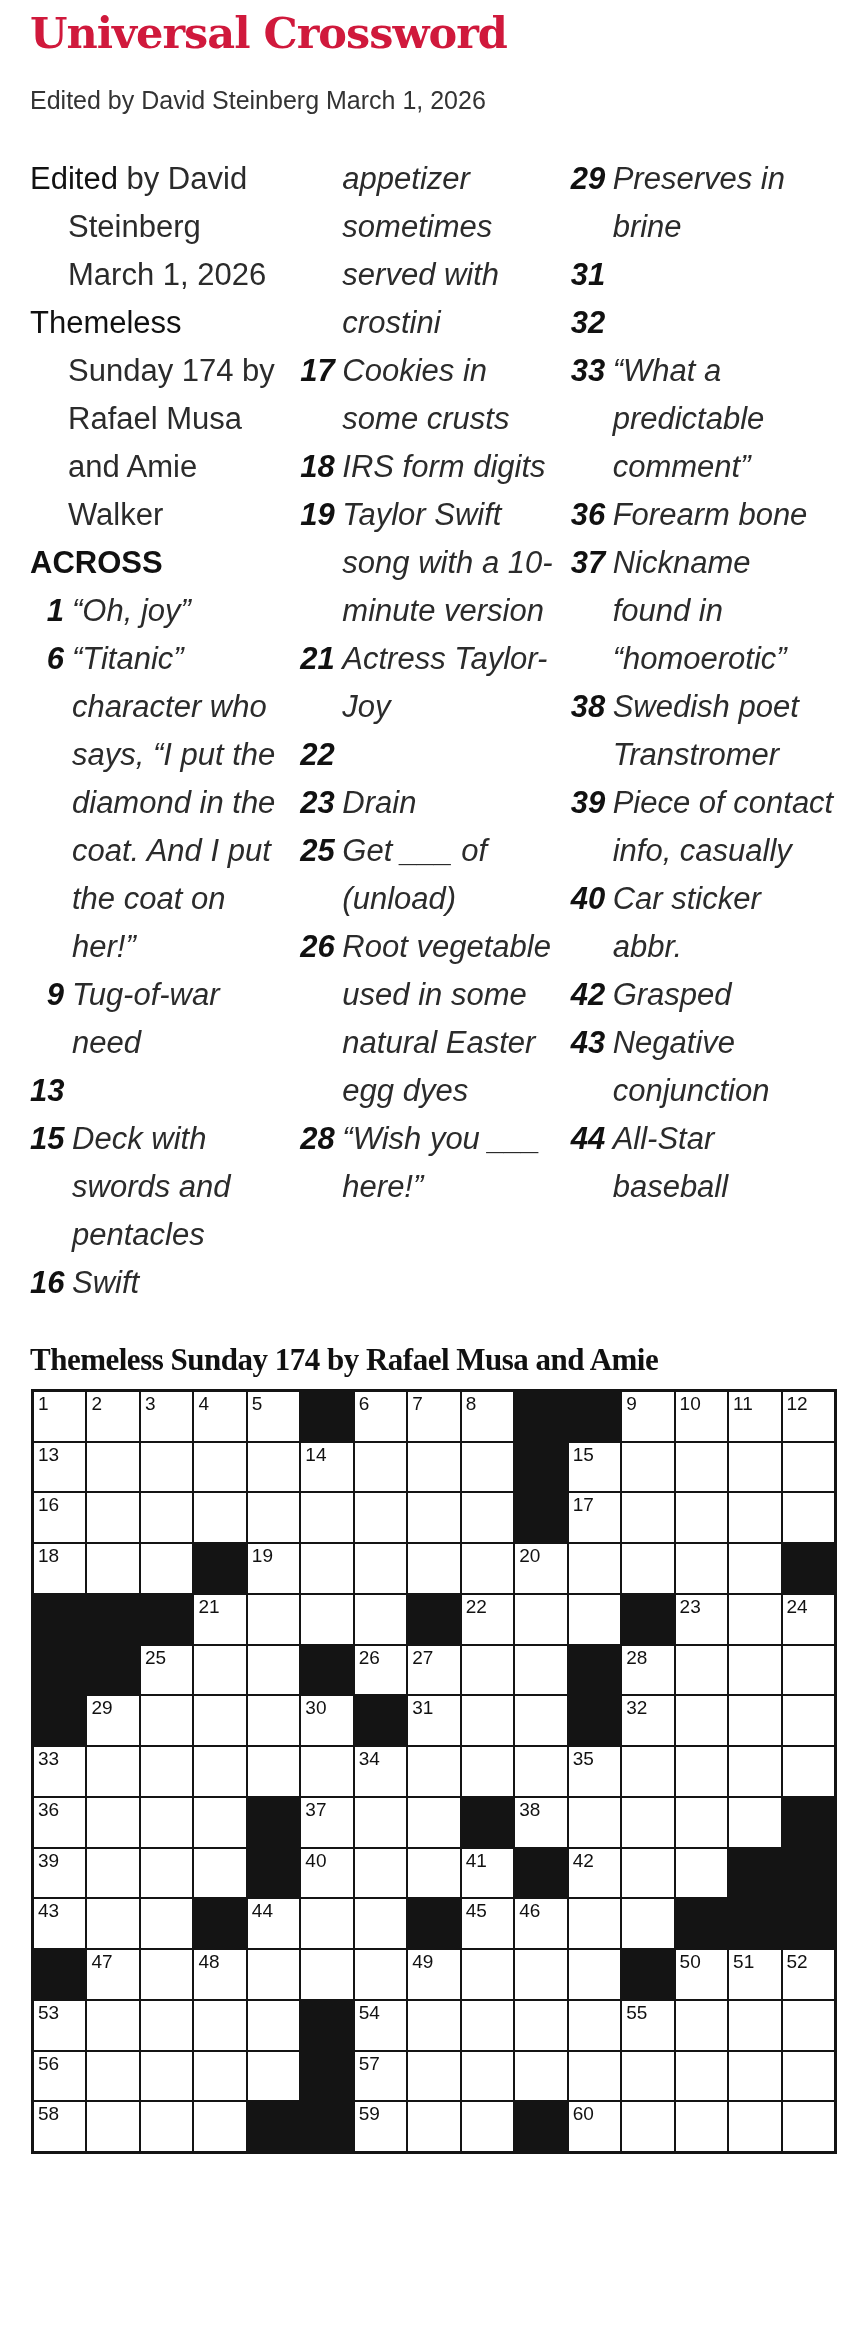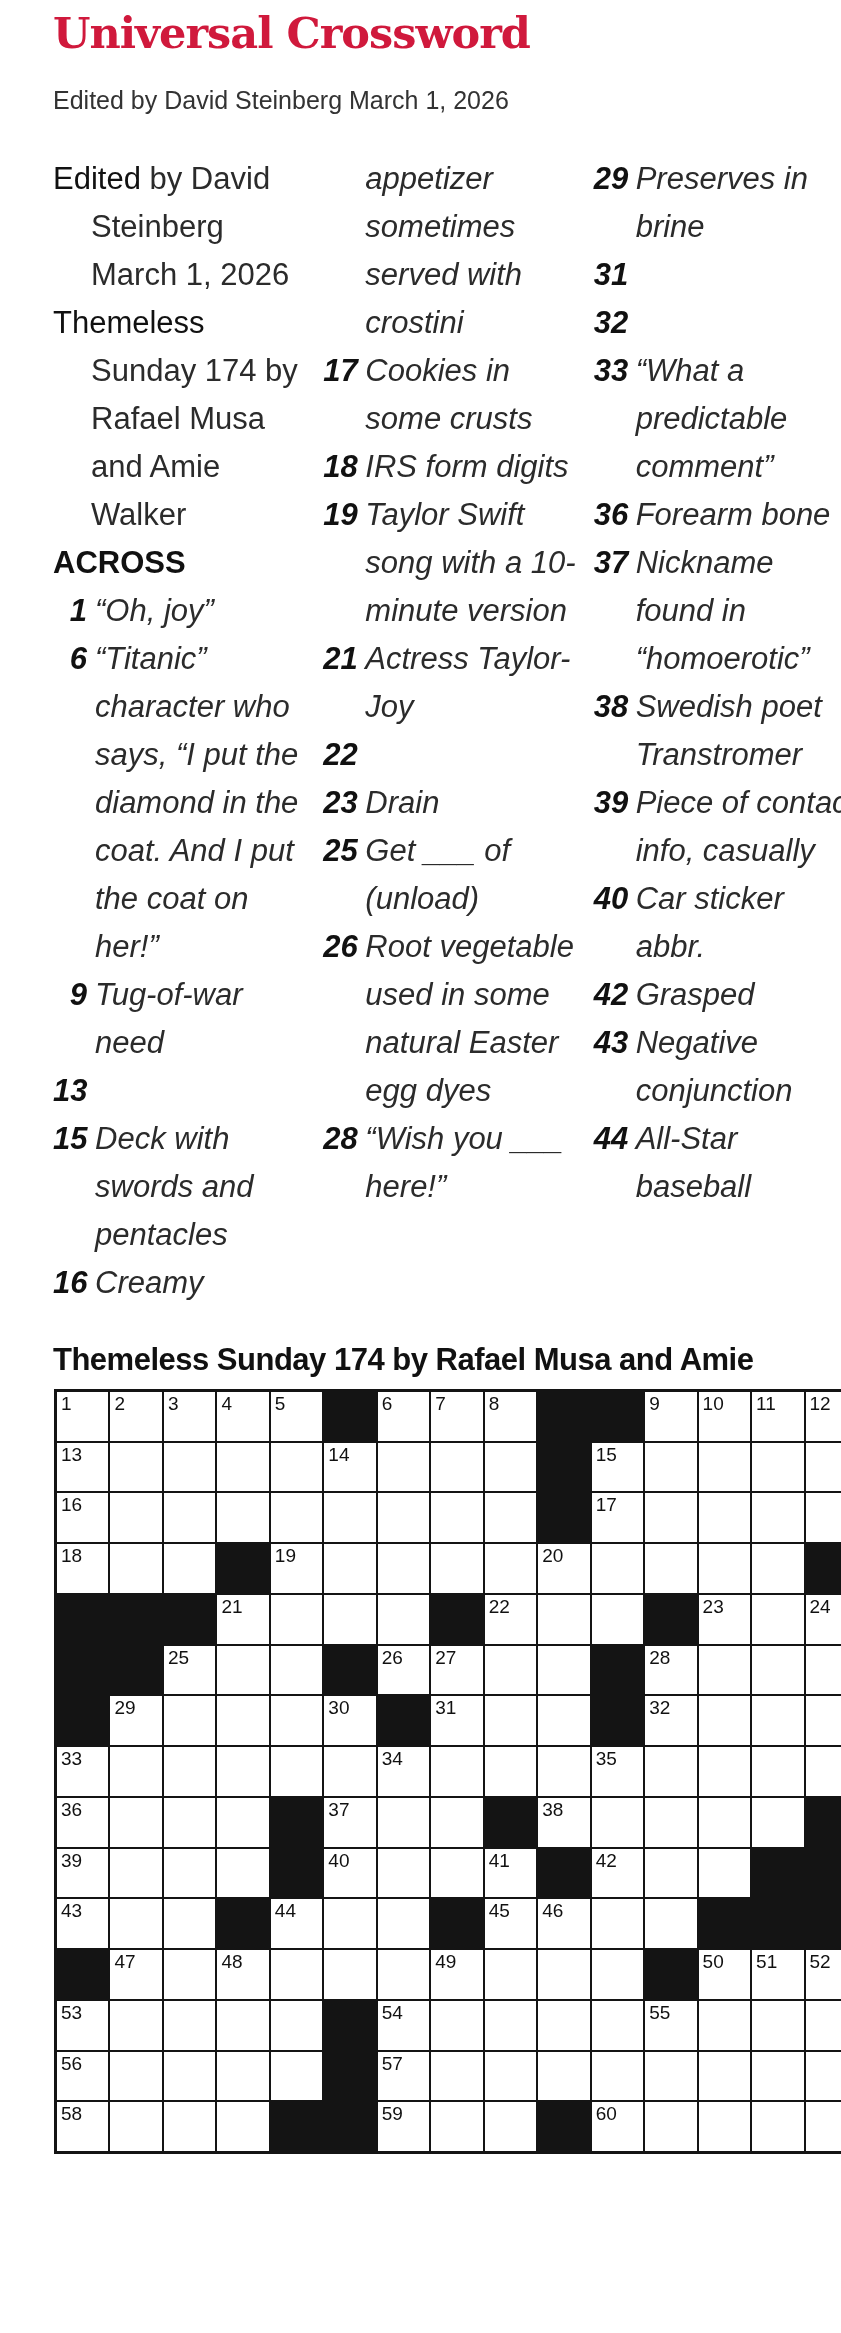--- a/index.html
+++ b/index.html
@@ -1,39 +1,39 @@
 <!DOCTYPE html>
 <html><head>
 <meta charset="utf-8">
 <style>
   html,body{margin:0;padding:0;background:#ffffff;}
   body{
     width:841px;height:2333px;overflow:hidden;
     font-family:"Liberation Sans",sans-serif;color:#2b2b2b;
     -webkit-font-smoothing:antialiased;
   }
-  .page{padding:8px 0 0 30px;box-sizing:border-box;margin-left:23px;}
+  .page{padding:8px 0 0 30px;box-sizing:border-box;}
   .title{
     font-family:"DejaVu Serif","Liberation Serif",serif;
     font-weight:bold;font-size:43px;line-height:50px;
     color:#d0193c;margin:0;letter-spacing:-1px;
   }
   .subtitle{margin-top:27px;font-size:25px;line-height:30px;color:#333333;}
   .clues{display:flex;gap:6px;margin-top:40px;width:805px;}
   .col{flex:1;min-width:0;font-size:31px;line-height:48px;color:#2b2b2b;}
   .intro-item{padding-left:38px;text-indent:-38px;}
   .intro-item .b{font-weight:normal;color:#111111;}
   .across{font-weight:bold;color:#111111;}
   .clue{display:flex;font-style:italic;}
   .clue .num{
     width:34px;min-width:34px;text-align:right;
     font-weight:bold;color:#111111;margin-right:8px;
   }
   .clue .txt{flex:1;min-width:0;}
-  .caption{margin-top:34px;font-size:31px;line-height:38px;font-weight:bold;color:#111111;letter-spacing:-0.5px;}
+  .caption{margin-top:34px;font-size:31px;line-height:38px;font-weight:bold;color:#111111;letter-spacing:-0.5px;font-family:Liberation Serif, serif;}
   .grid{
     margin-top:10px;margin-left:1px;
     box-sizing:border-box;width:806px;height:765px;
     background:#141414;padding:3px;
     display:grid;
     grid-template-columns:repeat(15,1fr);
     grid-template-rows:repeat(15,1fr);
     gap:2px;
   }
   .cell{background:#ffffff;position:relative;}
@@ -68,21 +68,21 @@
         </div>
         <div class="clue">
           <span class="num">13</span>
         </div>
         <div class="clue">
           <span class="num">15</span>
           <span class="txt">Deck with swords and pentacles</span>
         </div>
         <div class="clue">
           <span class="num">16</span>
-          <span class="txt">Creamy</span>
+          <span class="txt">Swift</span>
         </div>
       </div>
       <div class="col">
         <div class="clue">
           <span class="num"></span>
           <span class="txt">appetizer sometimes served with crostini</span>
         </div>
         <div class="clue">
           <span class="num">17</span>
           <span class="txt">Cookies in some crusts</span>

